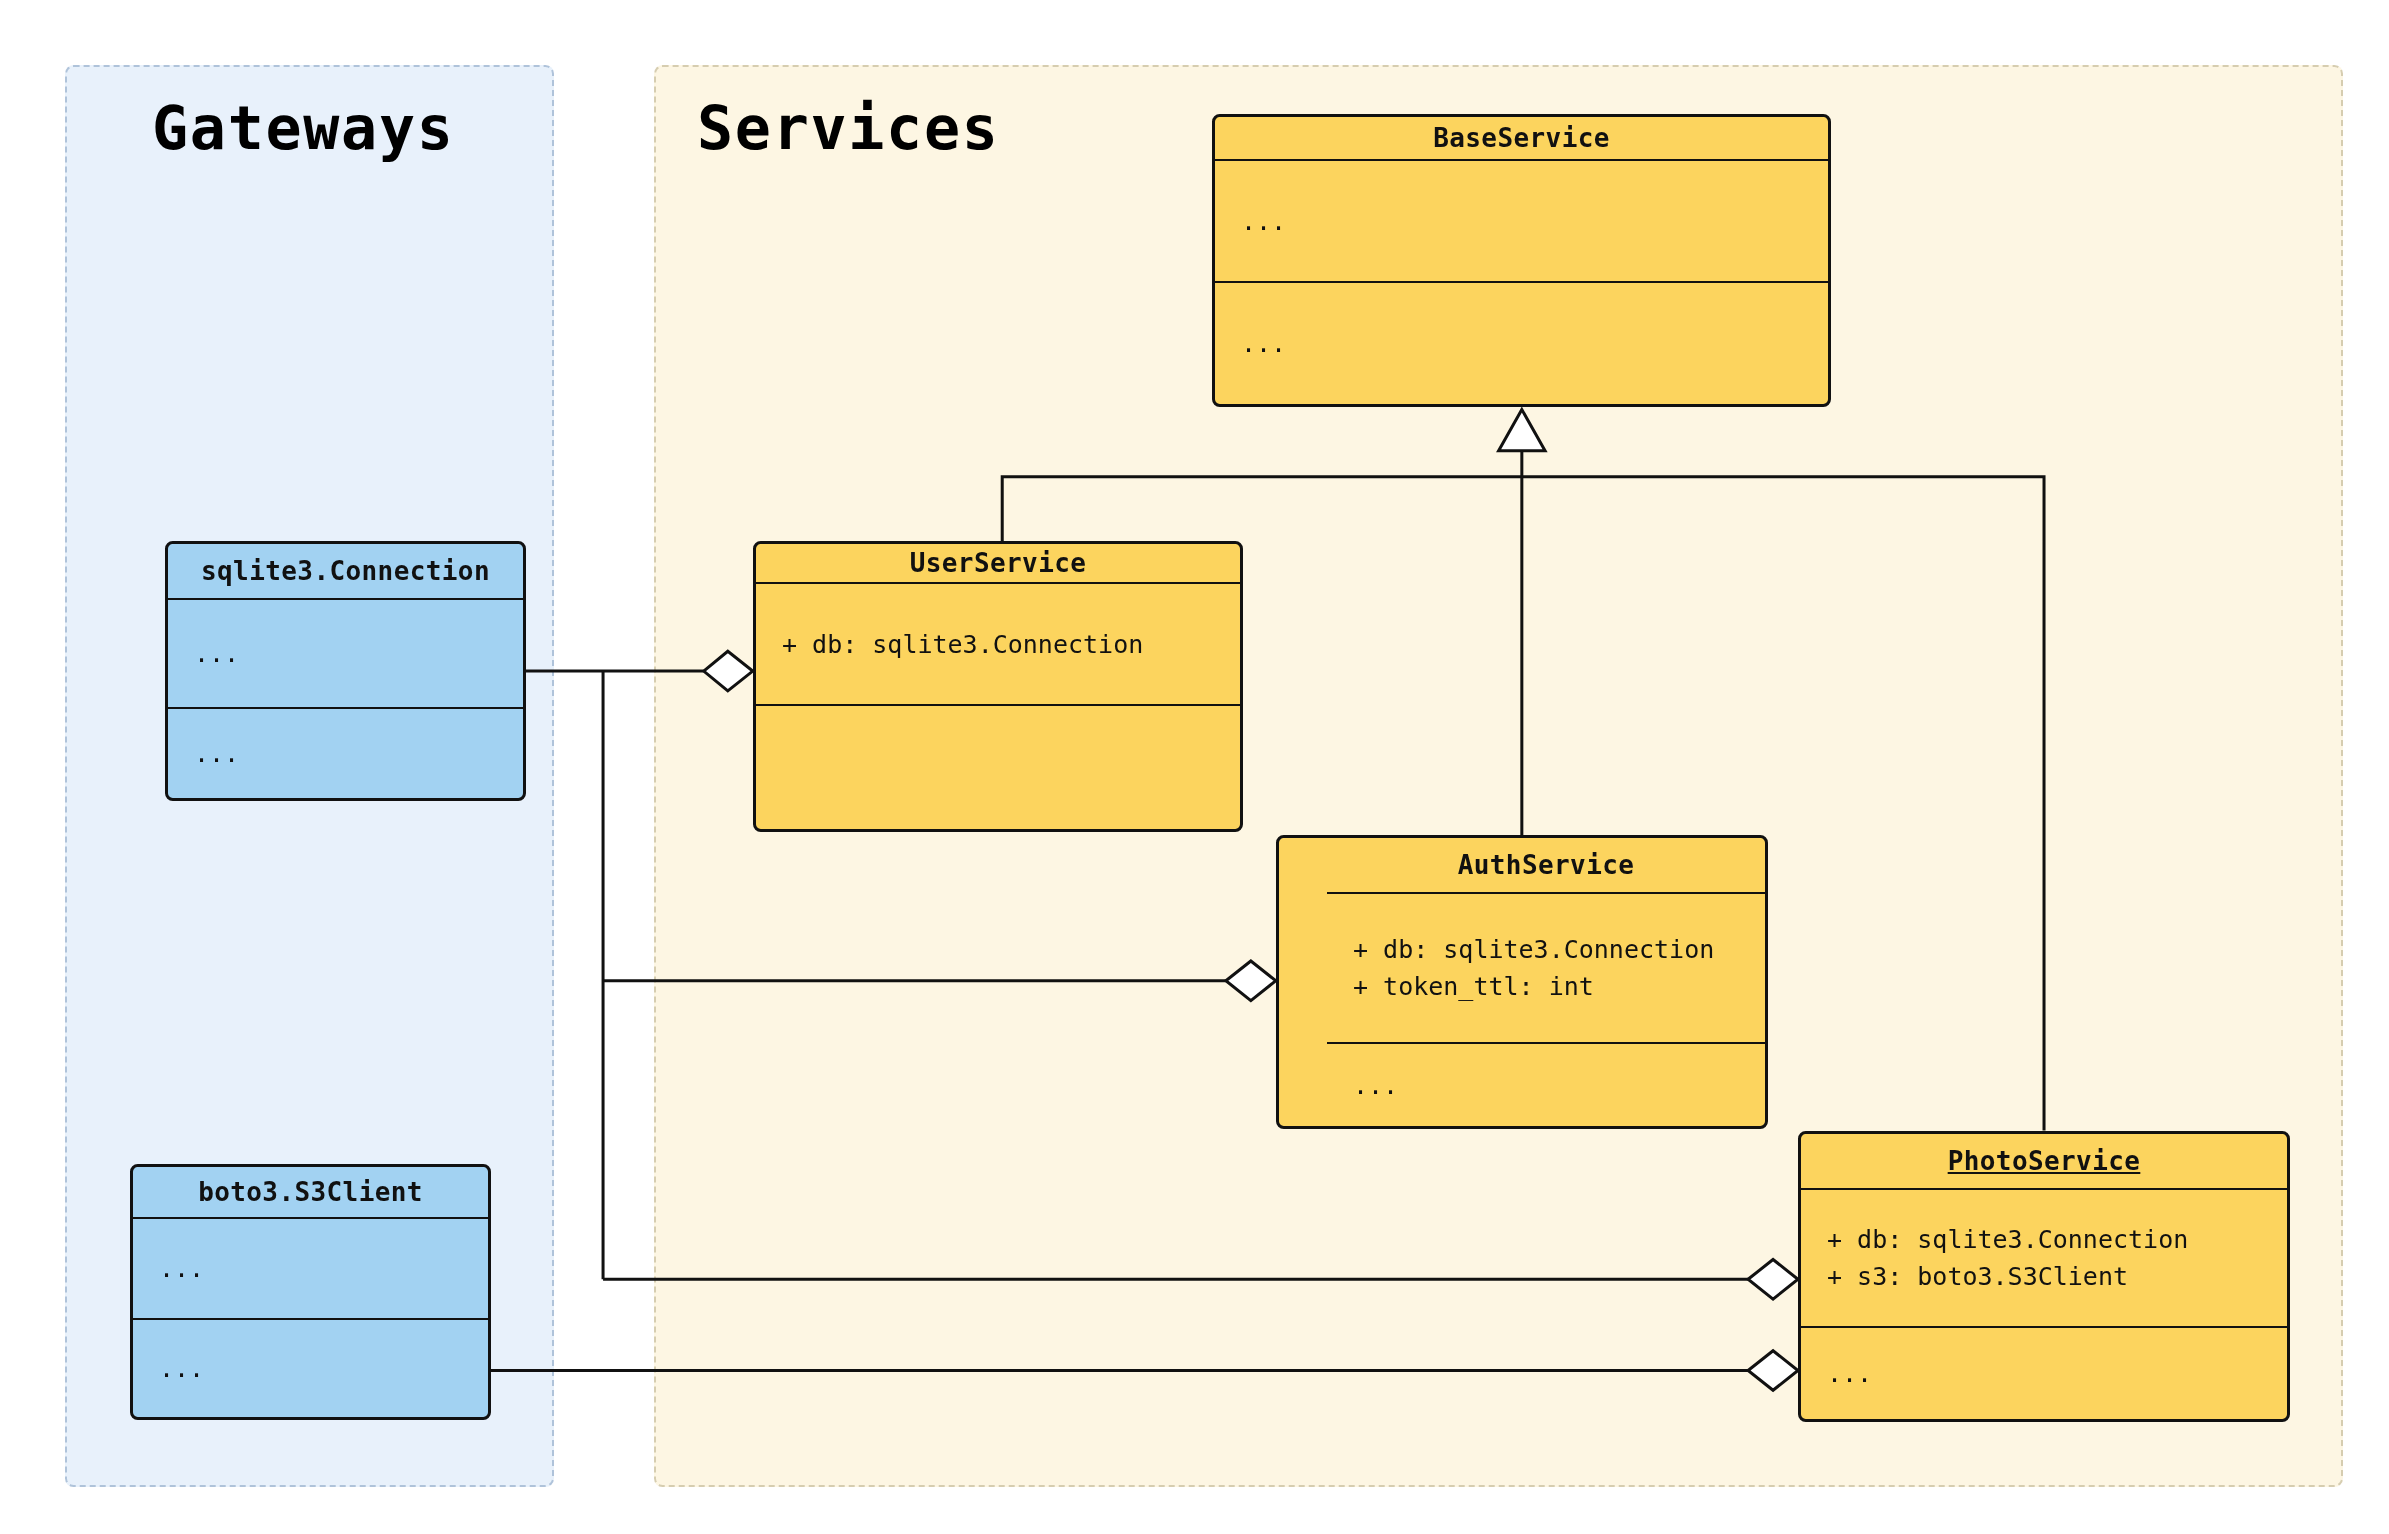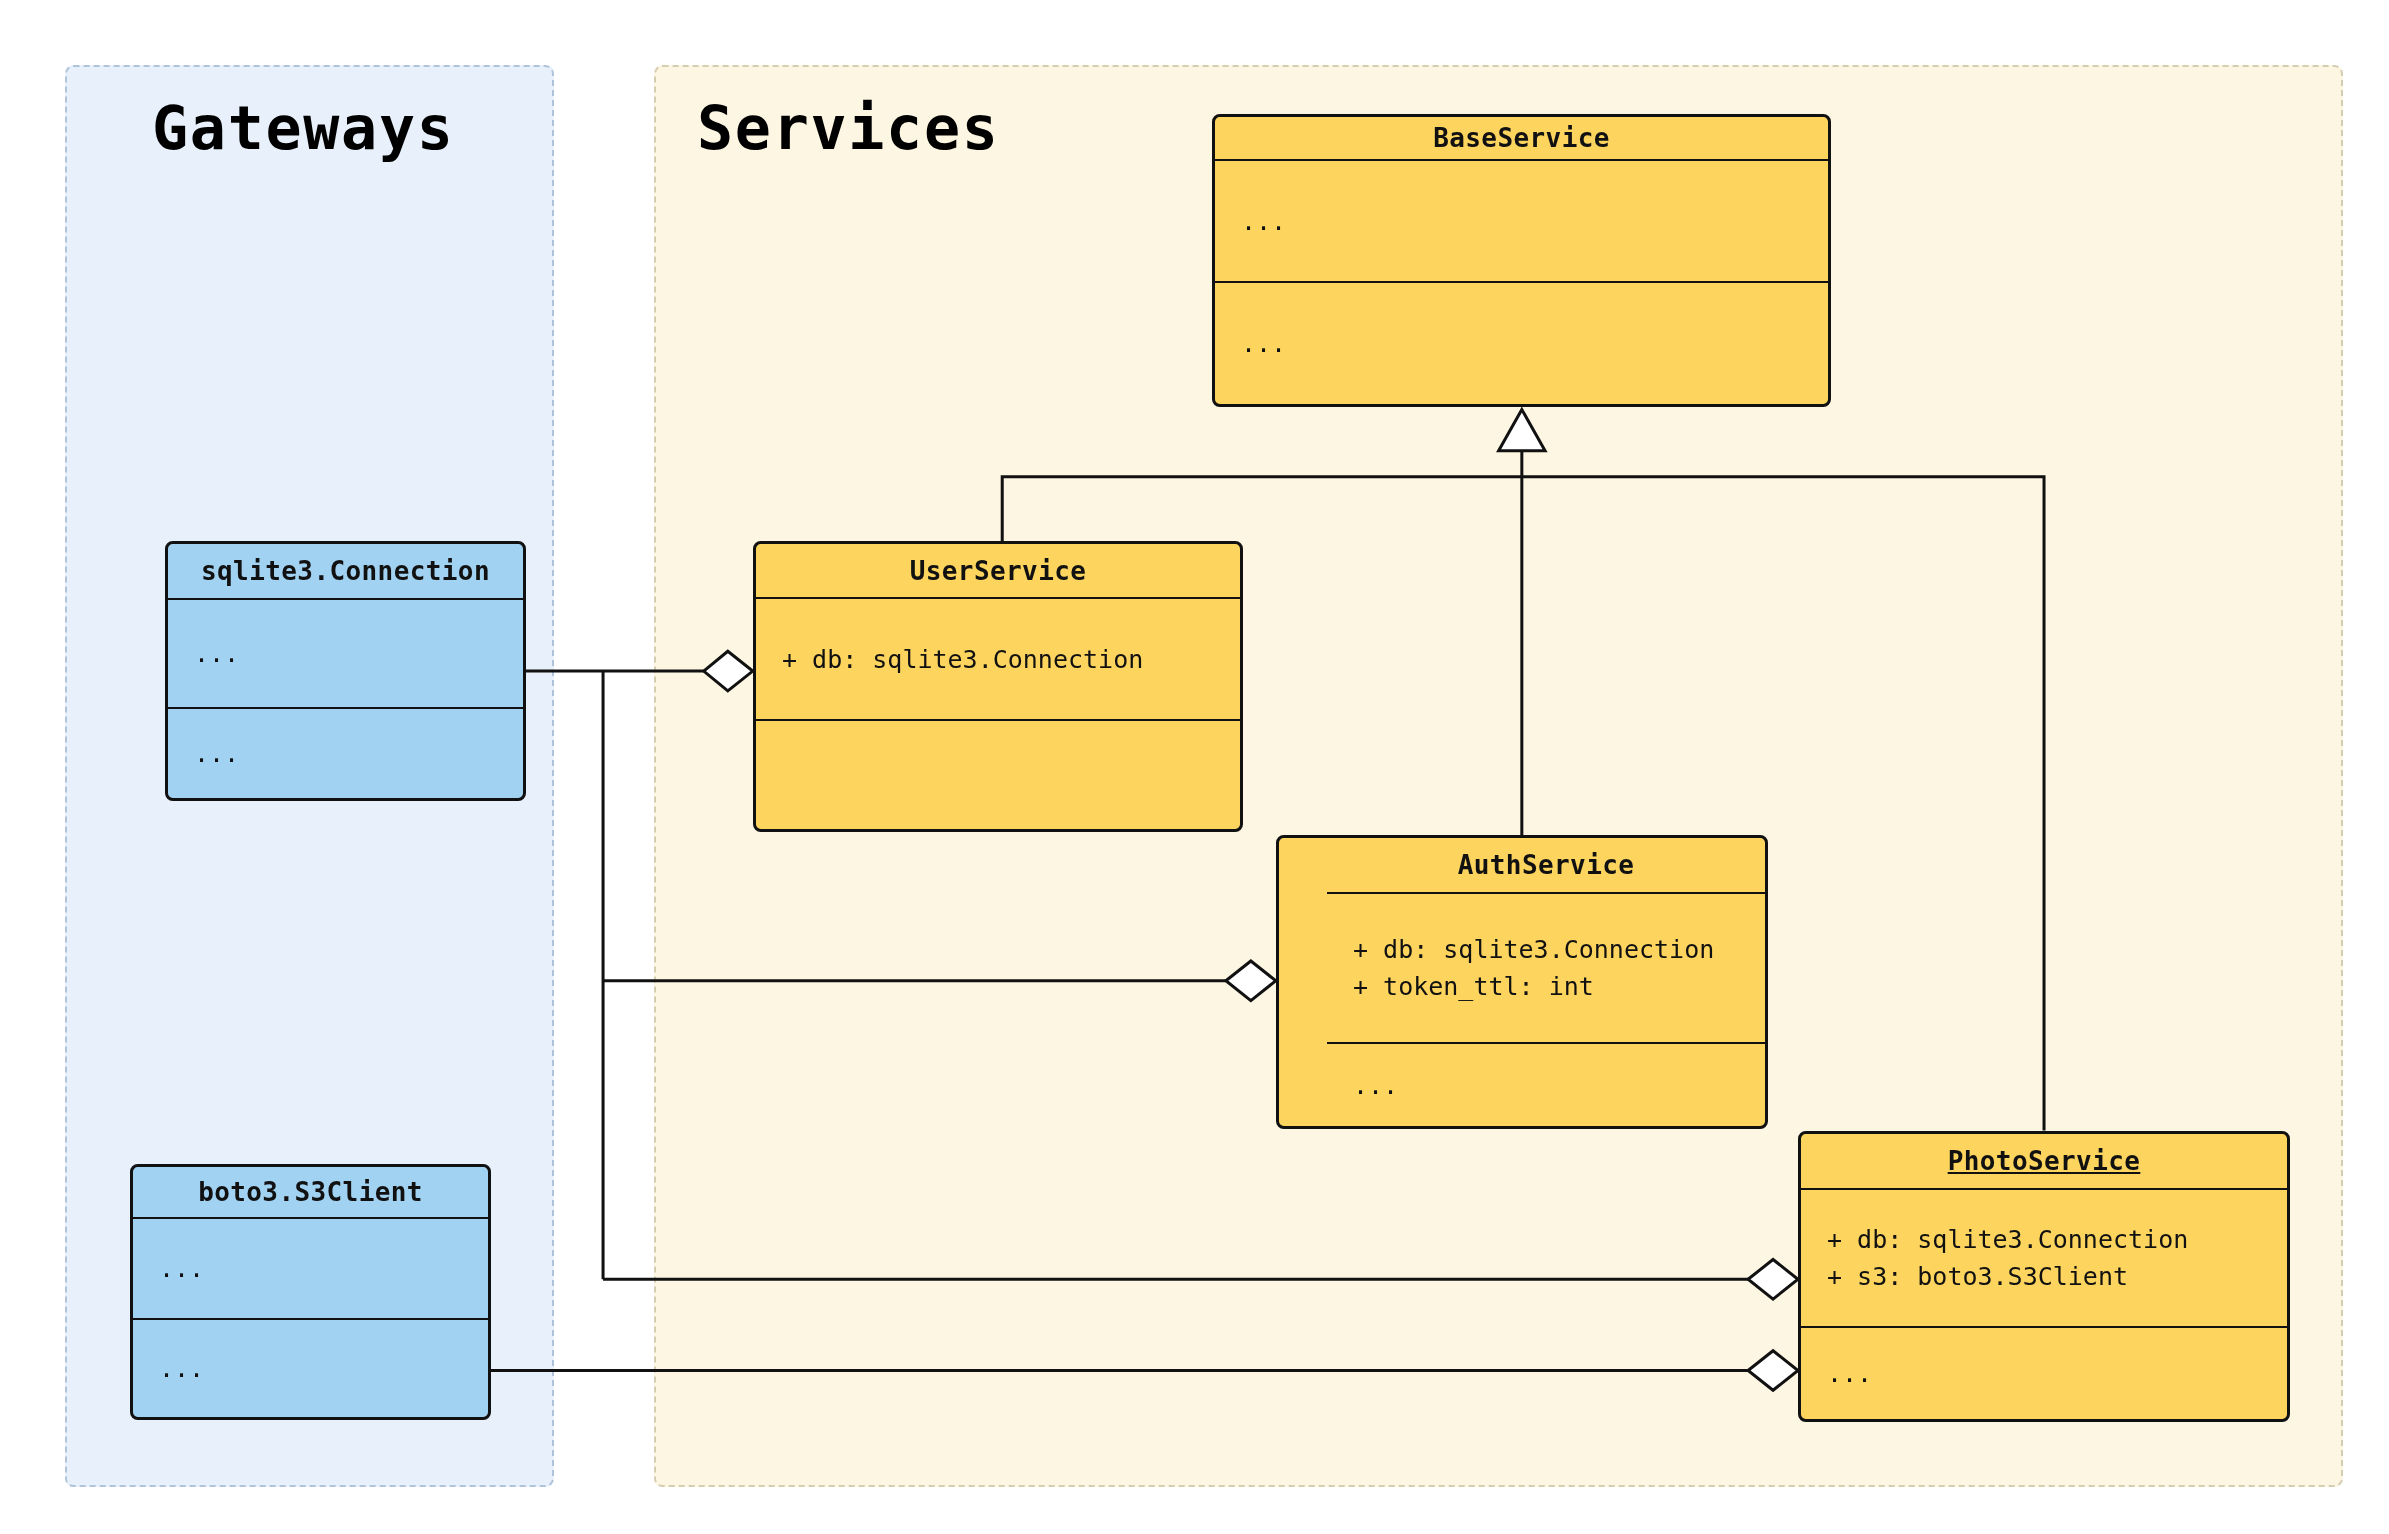--- a/index.html
+++ b/index.html
@@ -157,21 +157,21 @@
     <div class="uml-title" style="height:44px;">BaseService</div>
     <div class="uml-sec" style="height:120px;">
       <div>...</div>
     </div>
     <div class="uml-sec grow">
       <div>...</div>
     </div>
   </div>
 
   <div class="uml-class service" style="left:753px;top:541px;width:490px;height:291px;">
-    <div class="uml-title" style="height:55px;">UserService</div>
+    <div class="uml-title" style="height:40px;">UserService</div>
     <div class="uml-sec" style="height:120px;">
       <div>+ db: sqlite3.Connection</div>
     </div>
     <div class="uml-sec grow"></div>
   </div>
 
   <div class="uml-class service" style="left:1276px;top:835px;width:492px;height:294px;padding-left:48px;">
     <div class="uml-title" style="height:56px;">AuthService</div>
     <div class="uml-sec" style="height:148px;">
       <div>+ db: sqlite3.Connection</div>

